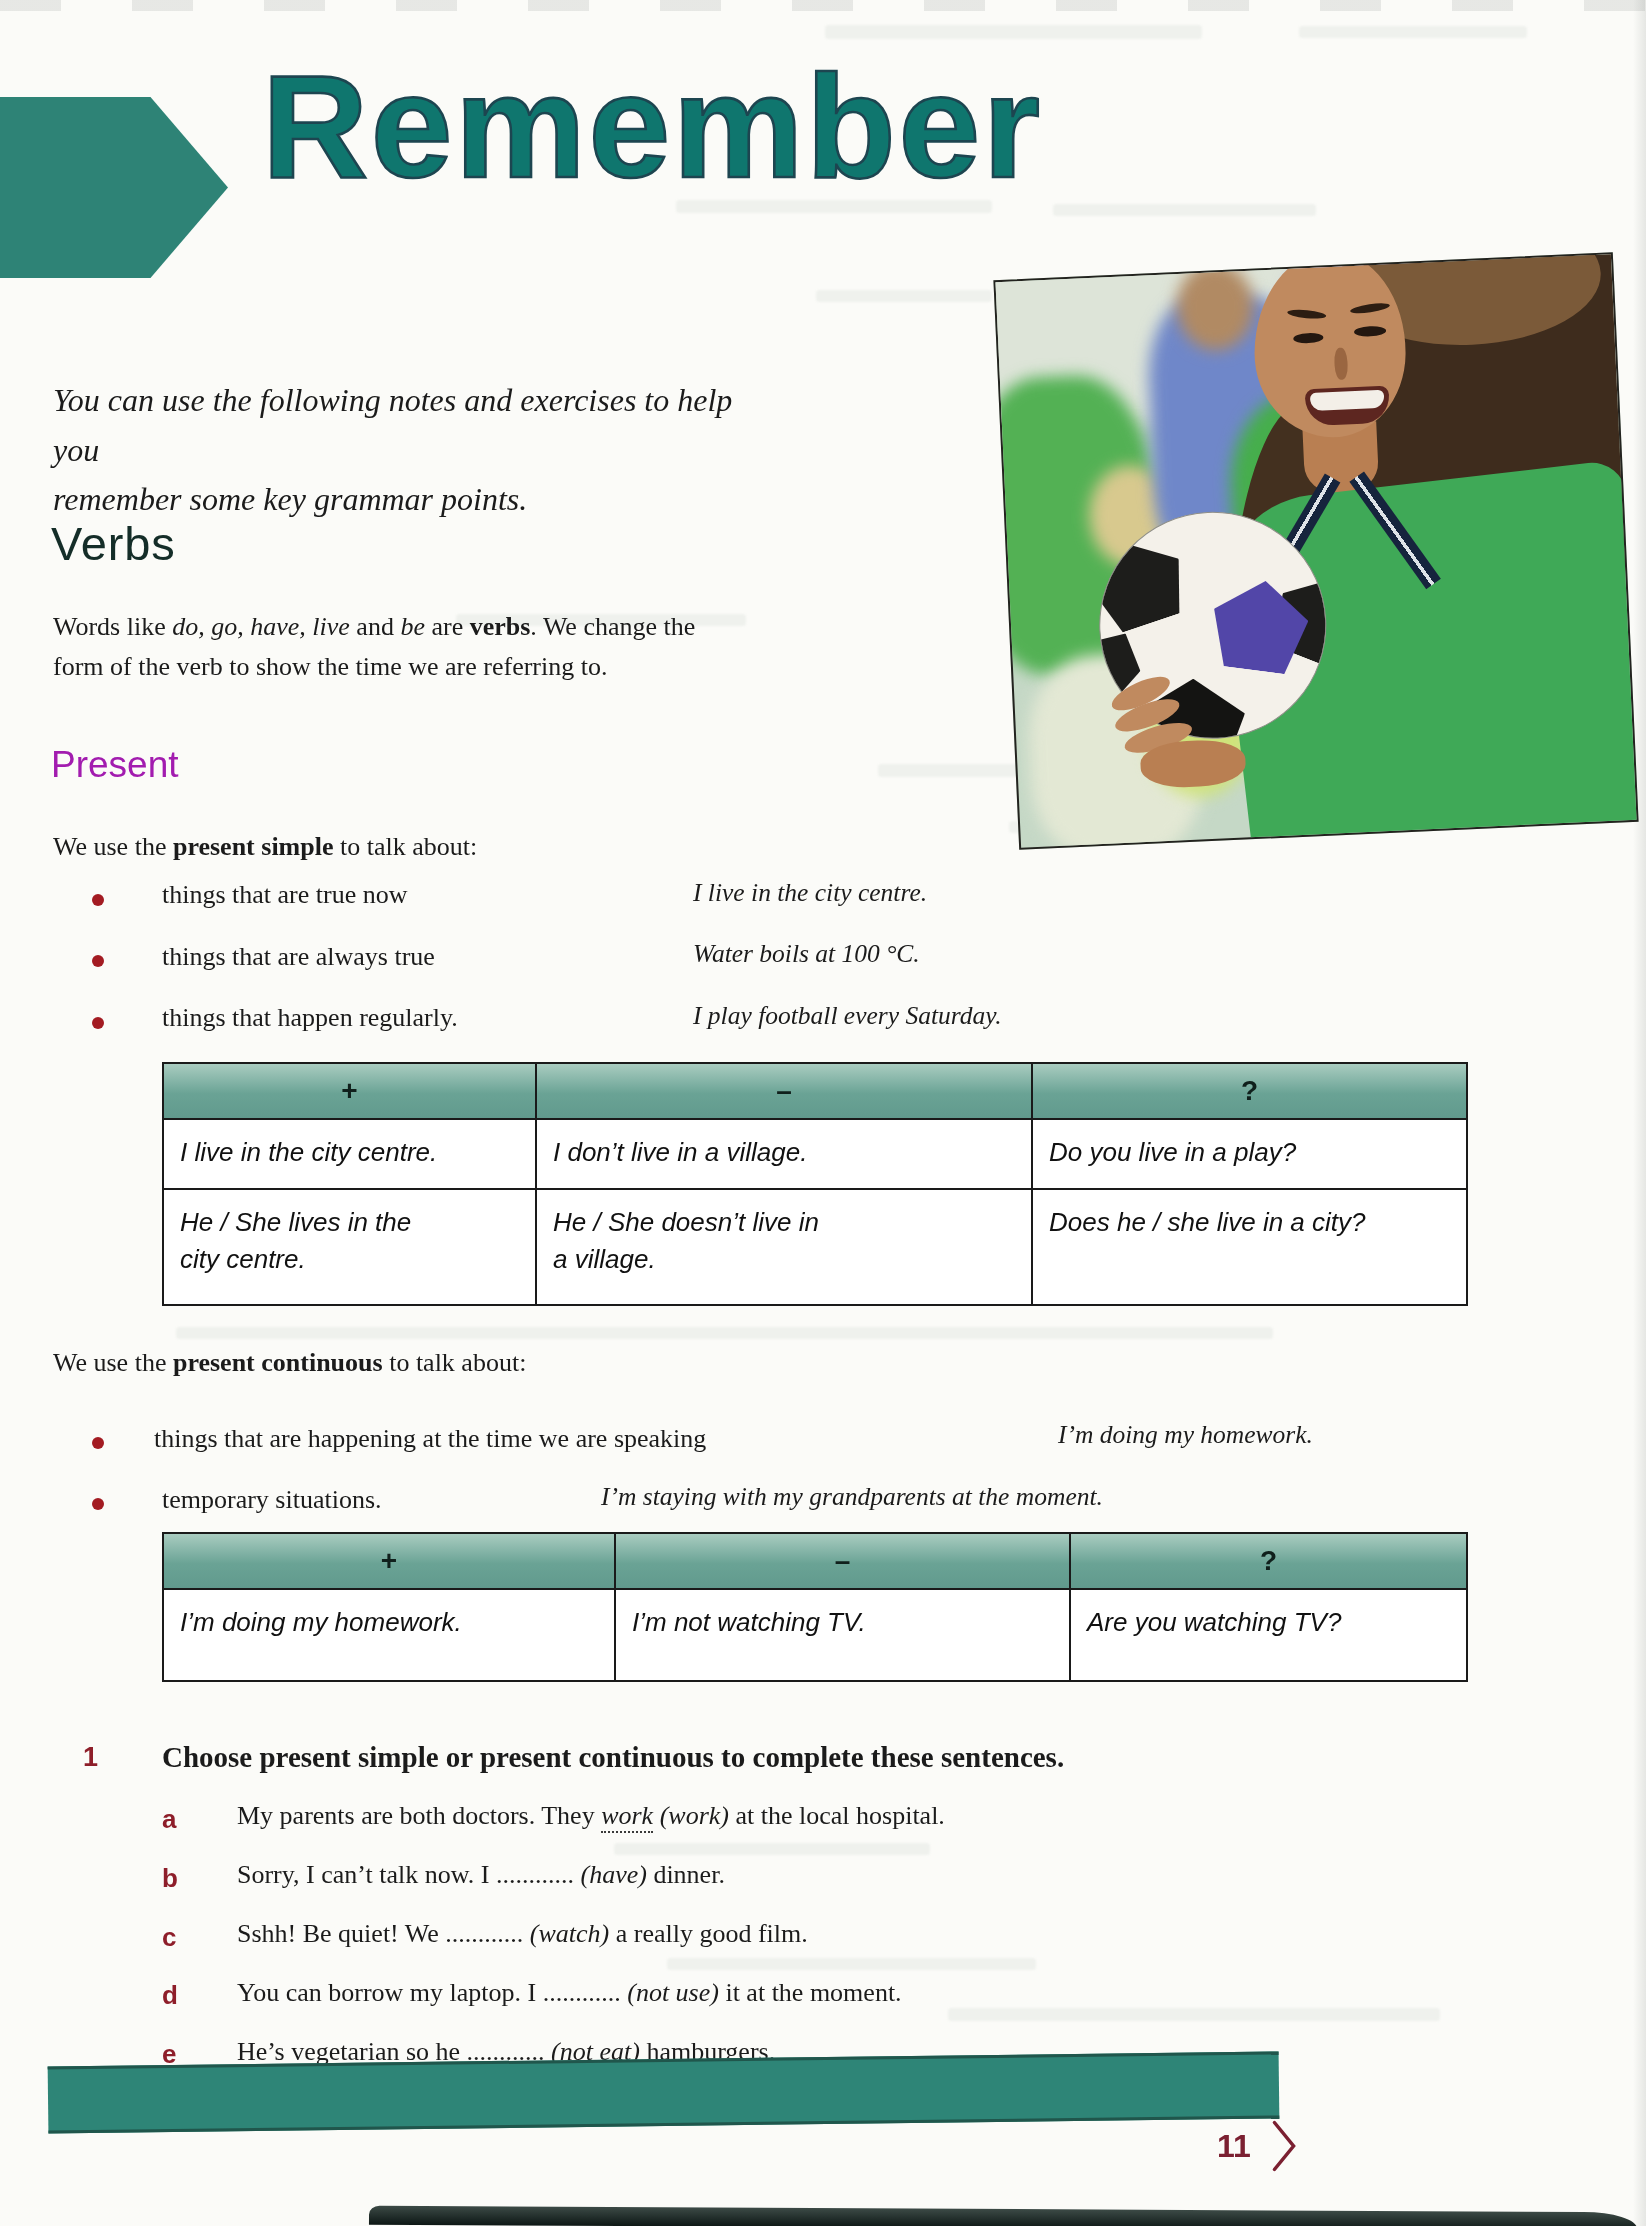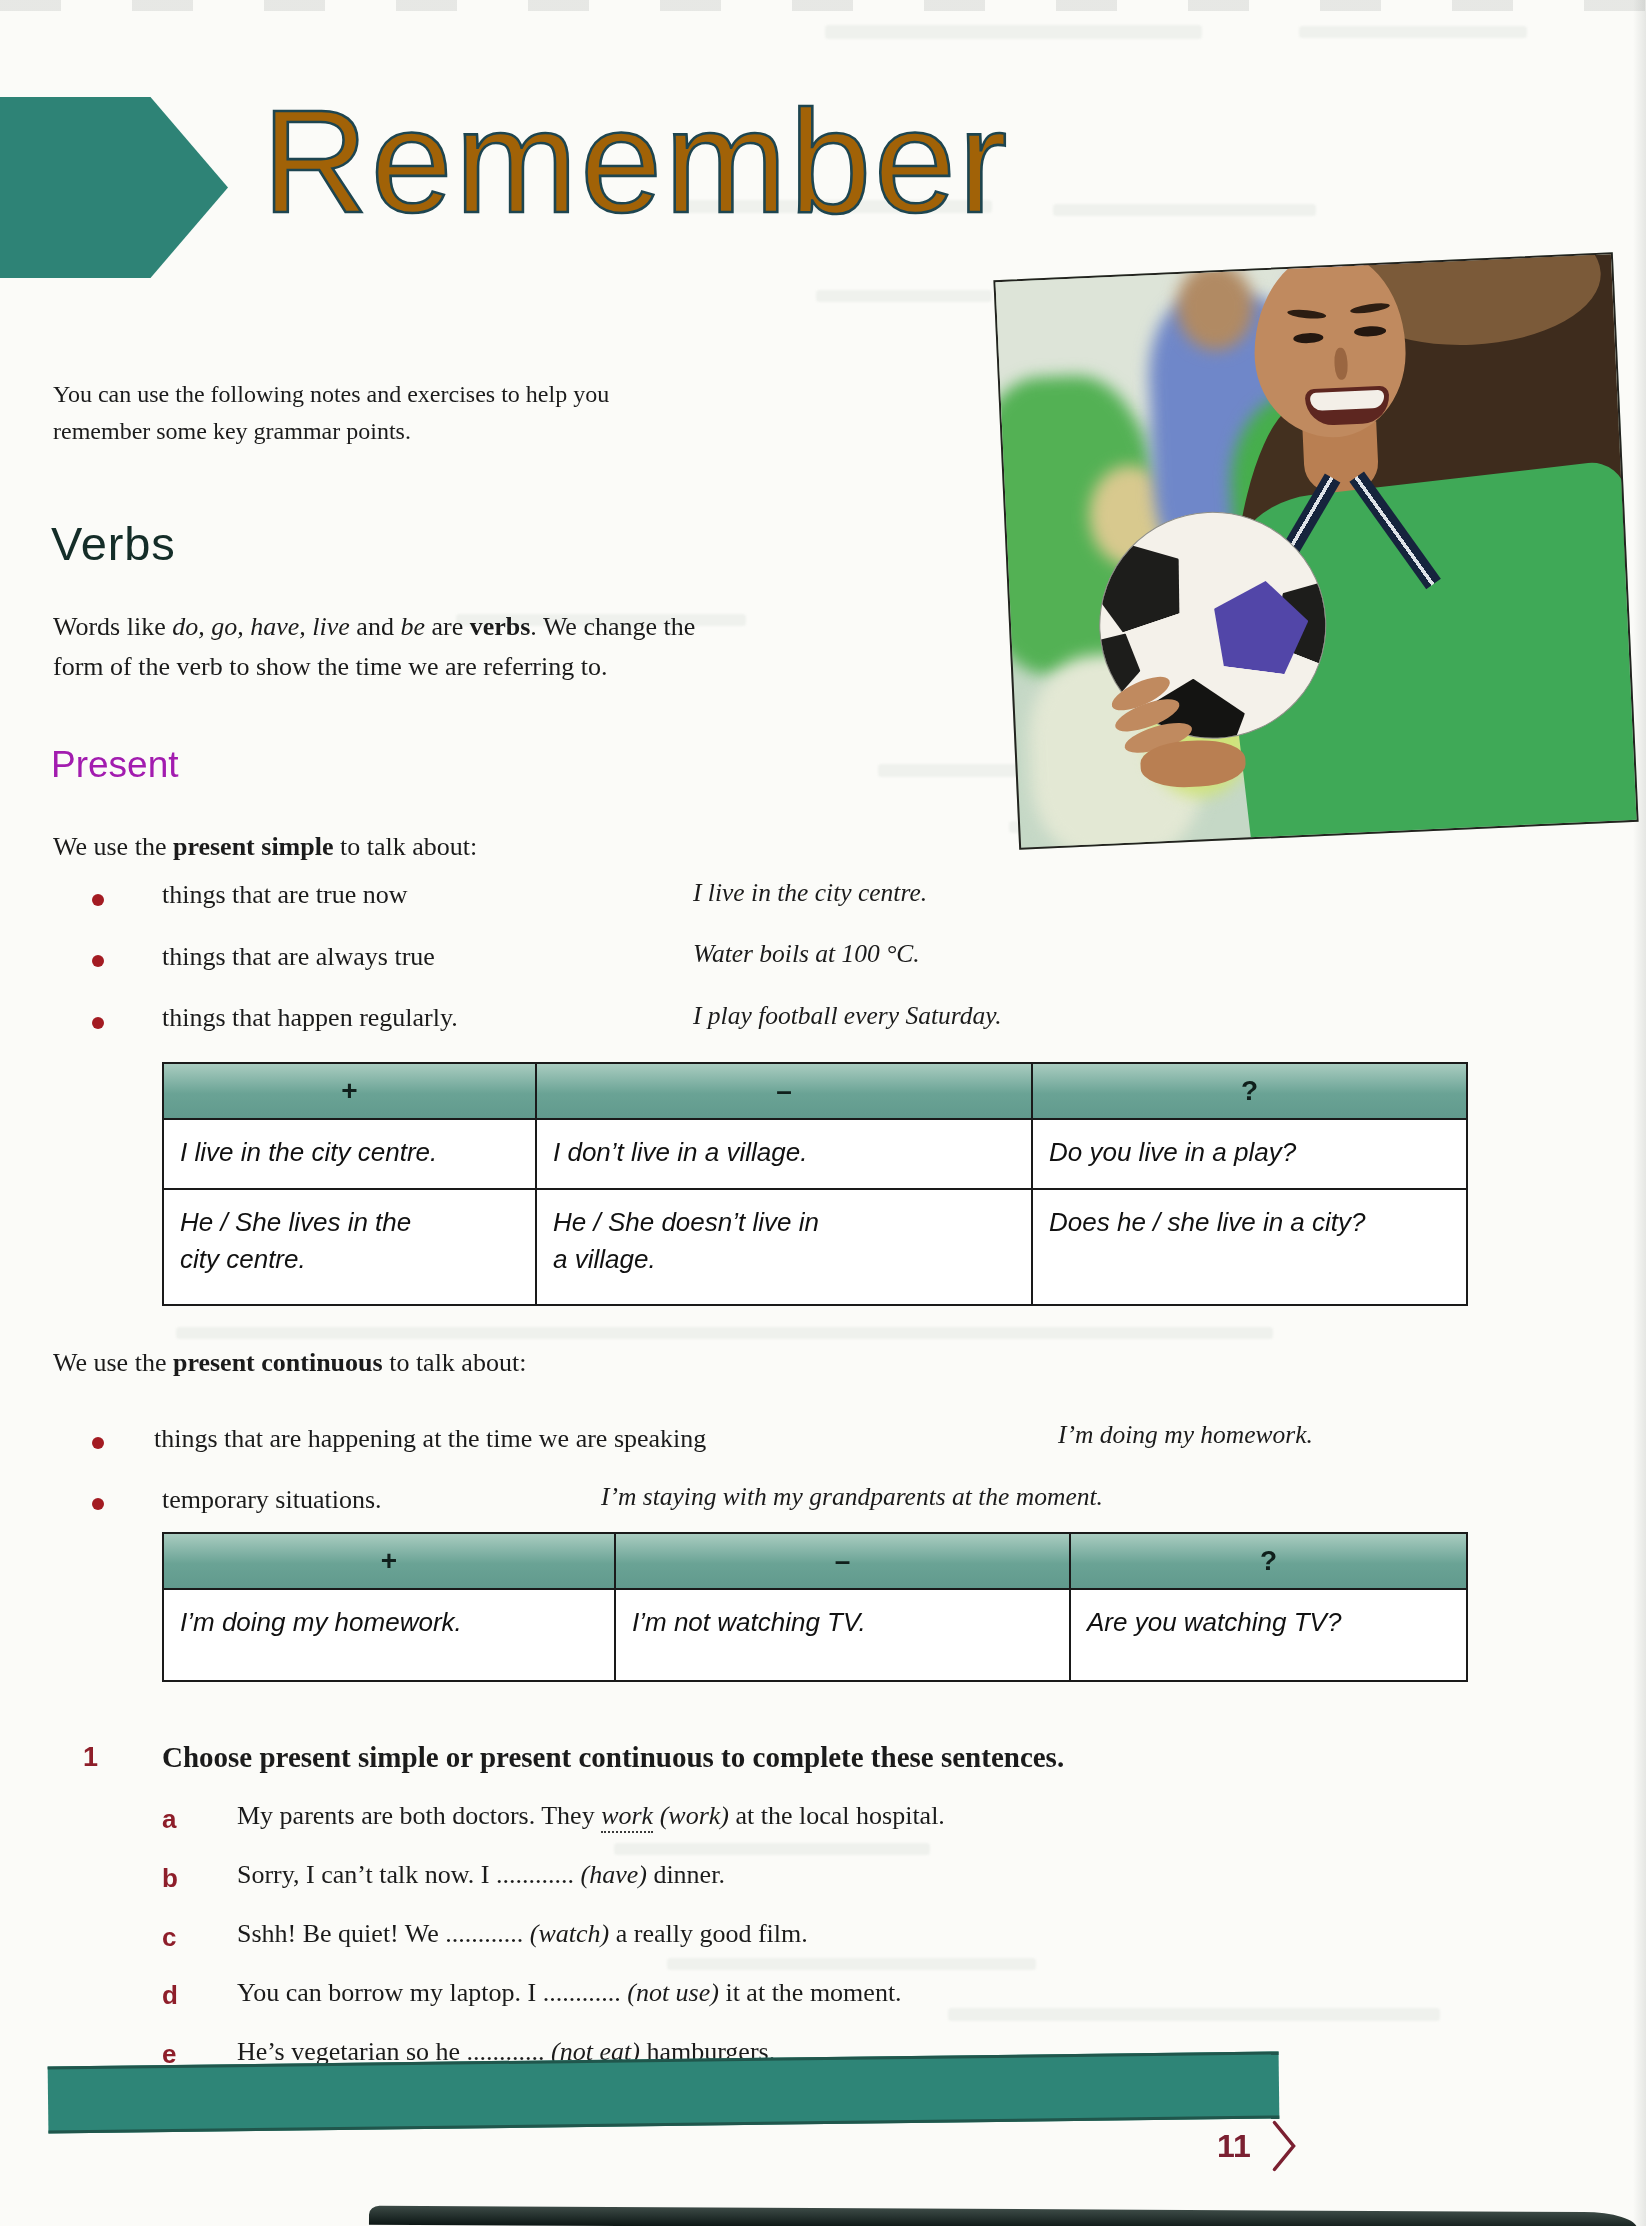--- a/index.html
+++ b/index.html
@@ -18,22 +18,22 @@
     background:repeating-linear-gradient(90deg, rgba(135,140,138,.35) 0 61px, rgba(0,0,0,0) 61px 132px);}
   .edge-right{right:0;top:0;width:14px;height:100%;
     background:linear-gradient(90deg, rgba(0,0,0,0), rgba(60,70,68,.12));}
   .ghost{background:rgba(108,128,120,.08);filter:blur(1.3px);border-radius:3.5px;}
 
   
   .banner{left:0;top:97px;width:228px;height:181px;background:#2e8376;
     clip-path:polygon(0 0,66% 0,100% 50%,66% 100%,0 100%);
     filter:drop-shadow(0 0 1.8px rgba(18,48,44,.85));}
   .page-title{left:262px;top:49px;font-family:"Liberation Sans", sans-serif;
-    font-size:147px;line-height:1.05;letter-spacing:2.6px;color:#a16207;
-    -webkit-text-stroke:2.6px #1d4550;font-weight:400;margin-top:35px;}
+    font-size:147px;line-height:1.05;letter-spacing:2.6px;color:#0f766e;
+    -webkit-text-stroke:2.6px #1d4550;font-weight:700;}
 
   
   .photo{left:1006px;top:266px;width:616px;height:566px;transform:rotate(-2.6deg);
     border:2.6px solid #23231f;background:#c5d8c6;overflow:hidden;}
   .photo *{position:absolute;}
   .ph-blur{filter:blur(8px);}
   .ph-sky{left:-17.6px;top:-17.6px;width:667px;height:167px;background:#dde4d8;}
   .b1{left:-35px;top:97px;width:184px;height:298px;background:#53b154;border-radius:40%;}
   .b2{left:83px;top:189px;width:83px;height:101px;background:#d8c98e;border-radius:50%;}
   .b3{left:149px;top:26px;width:154px;height:272px;background:#6f87c9;border-radius:30%;}
@@ -74,21 +74,21 @@
     clip-path:polygon(50% 0,100% 38%,82% 100%,18% 100%,0 38%);transform:rotate(4deg);}
   .p-b4{left:-23px;top:112px;width:61px;height:70px;background:#1d1d1b;
     clip-path:polygon(50% 0,100% 38%,82% 100%,18% 100%,0 38%);transform:rotate(30deg);}
   .finger{background:#c08a5f;border-radius:50%;}
   .f1{left:95px;top:406px;width:63px;height:23px;transform:rotate(-22deg);}
   .f2{left:98px;top:428px;width:68px;height:23px;transform:rotate(-18deg);}
   .f3{left:107px;top:451px;width:70px;height:23px;transform:rotate(-14deg);}
   .palm{left:123px;top:467px;width:105px;height:46px;background:#b97f52;border-radius:45%;}
 
   
-  .intro{left:53px;top:376px;width:720px;font-size:24px;line-height:1.55;}
+  .intro{left:53px;top:376px;width:720px;font-size:32px;line-height:1.55;font-style:italic;}
   .h-verbs{left:51px;top:516px;font-family:"Liberation Sans", sans-serif;font-size:47px;
     color:#142d28;letter-spacing:0.9px;}
   .p-verbs{left:53px;top:607px;width:729px;font-size:26px;line-height:1.55;}
   .h-present{left:51px;top:744px;font-family:"Liberation Sans", sans-serif;font-size:37px;color:#a21caf;}
   .lead{font-size:26px;}
   .lead-ps{left:53px;top:832px;}
   .lead-pc{left:53px;top:1348px;}
   .bullet-dot{width:12.3px;height:12.3px;border-radius:50%;background:#a31b22;}
   .bullet-text{font-size:26px;}
   .example{font-size:25.5px;font-style:italic;}

